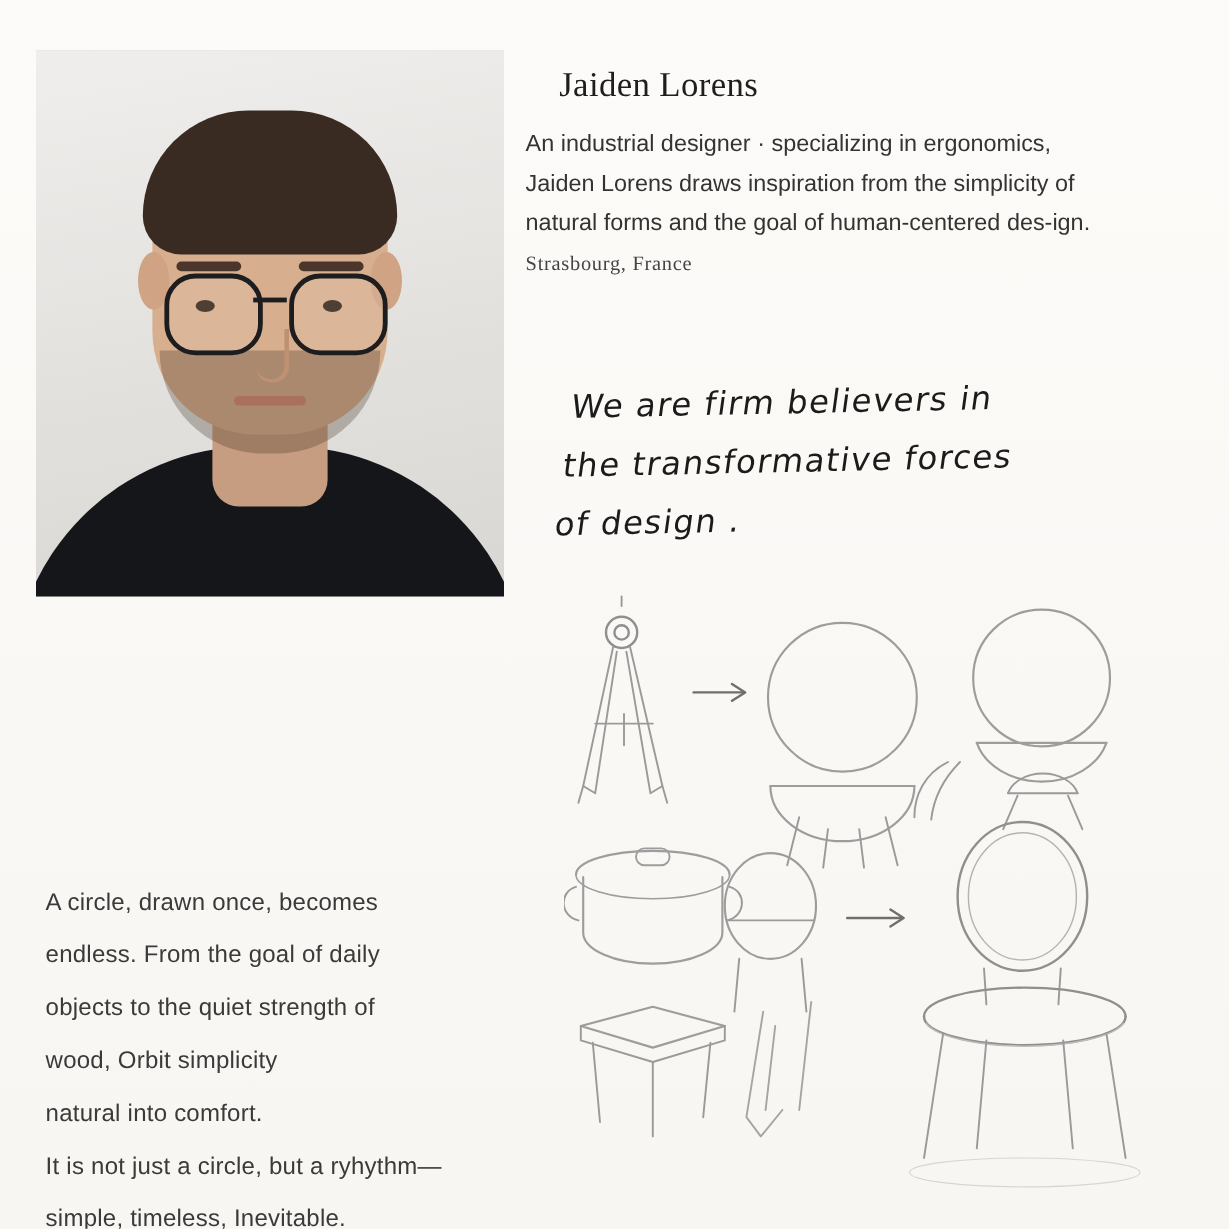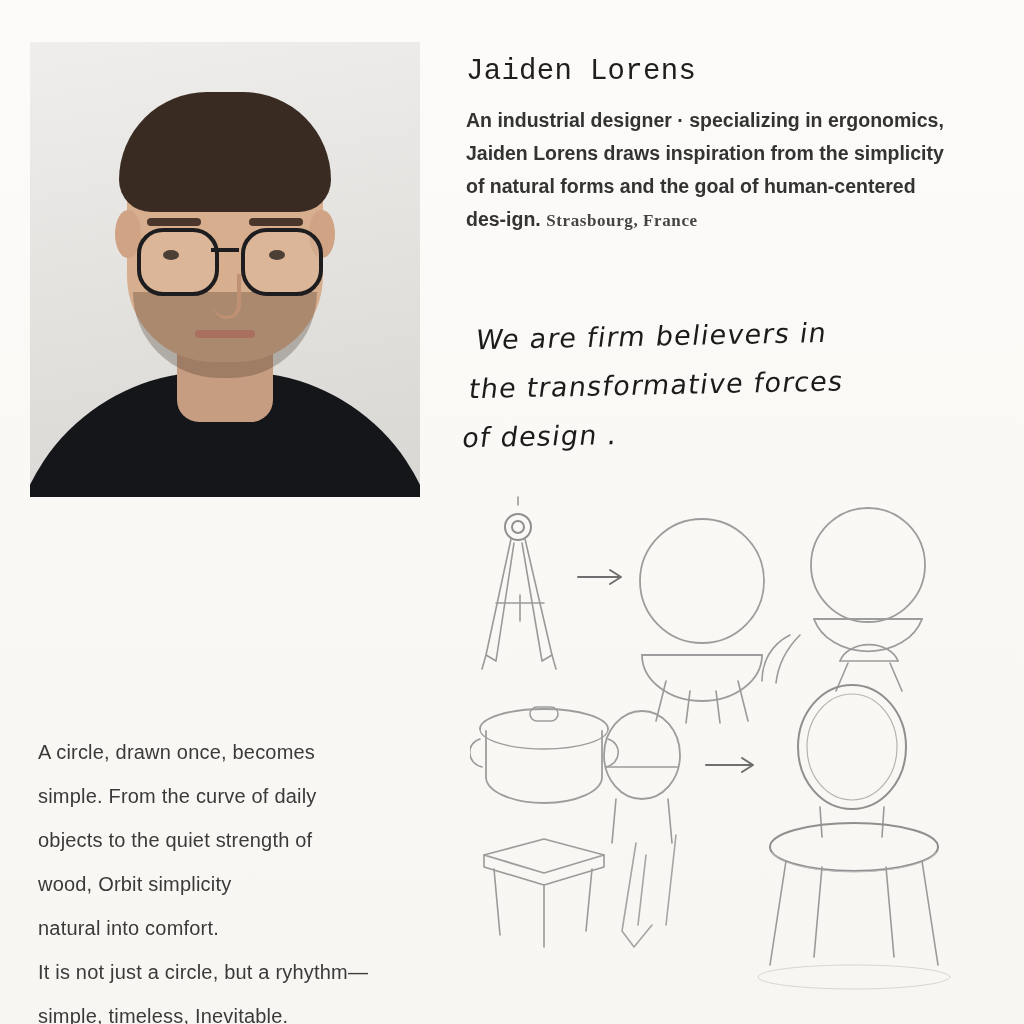--- a/index.html
+++ b/index.html
@@ -169,34 +169,33 @@
     height: 86px;
     border-radius: 0 0 86px 86px;
     background: rgba(70,52,40,0.30);
   }
 
   
   .name {
     position: absolute;
     left: 466px;
     top: 55px;
-    font-family: Liberation Mono, monospace;
+    font-family: Liberation Serif, serif;
     font-size: 29px;
     letter-spacing: .3px;
     color: #1e1e1e;
   }
   .bio {
     position: absolute;
-    left: 466px;
+    left: 438px;
     top: 104px;
     width: 492px;
     font-size: 19.5px;
     line-height: 33px;
     color: #333;
-    font-weight: bold;
   }
   .bio .loc {
     font-family: "Liberation Serif", serif;
     font-size: 17px;
     color: #444;
     letter-spacing: .6px;
   }
 
   
   .quote {
@@ -277,21 +276,21 @@
 
   <div class="quote">
     <div>We are firm believers in</div>
     <div>the transformative forces</div>
     <div>of design .</div>
   </div>
 
 
   <div class="body-copy">
     <div>A circle, drawn once, becomes</div>
-    <div>simple. From the curve of daily</div>
+    <div>endless. From the goal of daily</div>
     <div>objects to the quiet strength of</div>
     <div>wood, Orbit simplicity</div>
     <div>natural into comfort.</div>
     <div>It is not just a circle, but a ryhythm—</div>
     <div>simple, timeless, Inevitable.</div>
   </div>
 
   <div class="sketch">
     <svg width="545" height="520" viewBox="0 0 545 520" fill="none" stroke="#9a9a9a" stroke-width="1.6" stroke-linecap="round" stroke-linejoin="round">
 

